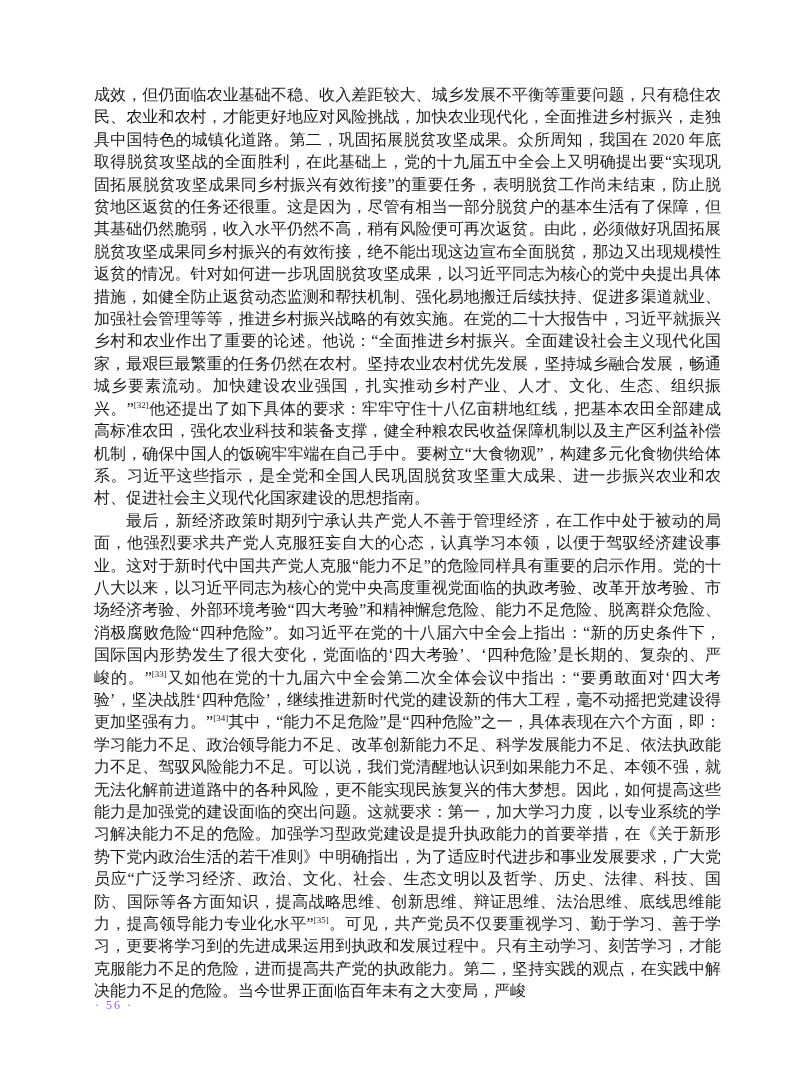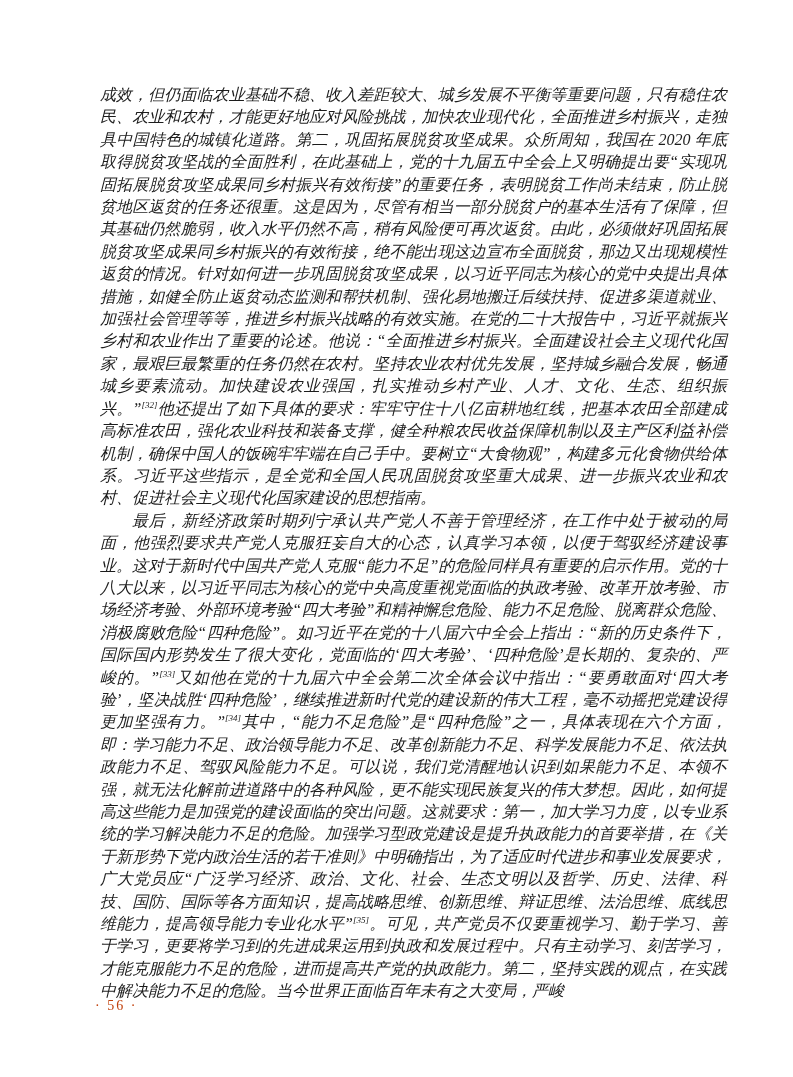--- a/index.html
+++ b/index.html
@@ -12,24 +12,23 @@
     width: 793px;
     height: 1077px;
     margin: 0 auto;
     background: #ffffff;
     overflow: hidden;
     font-family: "Liberation Serif", "DejaVu Serif", serif;
     color: #1c1c1c;
   }
   .text-block {
     position: absolute;
-    left: 100px;
+    left: 94px;
     top: 84px;
     width: 627px;
-    font-style: italic;
   }
   .para {
     margin: 0;
     padding: 0;
     font-size: 16px;
     line-height: 22.4px;
     text-align: justify;
     text-justify: inter-ideograph;
     letter-spacing: 0;
   }
@@ -39,23 +38,23 @@
   sup.citation {
     font-size: 9px;
     line-height: 0;
     vertical-align: super;
     letter-spacing: 0;
   }
   .page-number {
     position: absolute;
     left: 95px;
     top: 998px;
-    font-size: 14px;
+    font-size: 12px;
     letter-spacing: 2px;
-    color: #c2410c;
+    color: #8b5cf6;
   }
 </style>
 </head>
 <body>
 
 <div class="page">
   <div class="text-block" id="text-block">
       <p class="para"><span>成效，但仍面临农业基础不稳、收入差距较大、城乡发展不平衡等重要问题，只有稳住农民、农业和农村，才能更好地应对风险挑战，加快农业现代化，全面推进乡村振兴，走独具中国特色的城镇化道路。第二，巩固拓展脱贫攻坚成果。众所周知，我国在 2020 年底取得脱贫攻坚战的全面胜利，在此基础上，党的十九届五中全会上又明确提出要“实现巩固拓展脱贫攻坚成果同乡村振兴有效衔接”的重要任务，表明脱贫工作尚未结束，防止脱贫地区返贫的任务还很重。这是因为，尽管有相当一部分脱贫户的基本生活有了保障，但其基础仍然脆弱，收入水平仍然不高，稍有风险便可再次返贫。由此，必须做好巩固拓展脱贫攻坚成果同乡村振兴的有效衔接，绝不能出现这边宣布全面脱贫，那边又出现规模性返贫的情况。针对如何进一步巩固脱贫攻坚成果，以习近平同志为核心的党中央提出具体措施，如健全防止返贫动态监测和帮扶机制、强化易地搬迁后续扶持、促进多渠道就业、加强社会管理等等，推进乡村振兴战略的有效实施。在党的二十大报告中，习近平就振兴乡村和农业作出了重要的论述。他说：“全面推进乡村振兴。全面建设社会主义现代化国家，最艰巨最繁重的任务仍然在农村。坚持农业农村优先发展，坚持城乡融合发展，畅通城乡要素流动。加快建设农业强国，扎实推动乡村产业、人才、文化、生态、组织振兴。”</span><sup class="citation">[32]</sup><span>他还提出了如下具体的要求：牢牢守住十八亿亩耕地红线，把基本农田全部建成高标准农田，强化农业科技和装备支撑，健全种粮农民收益保障机制以及主产区利益补偿机制，确保中国人的饭碗牢牢端在自己手中。要树立“大食物观”，构建多元化食物供给体系。习近平这些指示，是全党和全国人民巩固脱贫攻坚重大成果、进一步振兴农业和农村、促进社会主义现代化国家建设的思想指南。</span></p>
       <p class="para indent"><span>最后，新经济政策时期列宁承认共产党人不善于管理经济，在工作中处于被动的局面，他强烈要求共产党人克服狂妄自大的心态，认真学习本领，以便于驾驭经济建设事业。这对于新时代中国共产党人克服“能力不足”的危险同样具有重要的启示作用。党的十八大以来，以习近平同志为核心的党中央高度重视党面临的执政考验、改革开放考验、市场经济考验、外部环境考验“四大考验”和精神懈怠危险、能力不足危险、脱离群众危险、消极腐败危险“四种危险”。如习近平在党的十八届六中全会上指出：“新的历史条件下，国际国内形势发生了很大变化，党面临的‘四大考验’、‘四种危险’是长期的、复杂的、严峻的。”</span><sup class="citation">[33]</sup><span>又如他在党的十九届六中全会第二次全体会议中指出：“要勇敢面对‘四大考验’，坚决战胜‘四种危险’，继续推进新时代党的建设新的伟大工程，毫不动摇把党建设得更加坚强有力。”</span><sup class="citation">[34]</sup><span>其中，“能力不足危险”是“四种危险”之一，具体表现在六个方面，即：学习能力不足、政治领导能力不足、改革创新能力不足、科学发展能力不足、依法执政能力不足、驾驭风险能力不足。可以说，我们党清醒地认识到如果能力不足、本领不强，就无法化解前进道路中的各种风险，更不能实现民族复兴的伟大梦想。因此，如何提高这些能力是加强党的建设面临的突出问题。这就要求：第一，加大学习力度，以专业系统的学习解决能力不足的危险。加强学习型政党建设是提升执政能力的首要举措，在《关于新形势下党内政治生活的若干准则》中明确指出，为了适应时代进步和事业发展要求，广大党员应“广泛学习经济、政治、文化、社会、生态文明以及哲学、历史、法律、科技、国防、国际等各方面知识，提高战略思维、创新思维、辩证思维、法治思维、底线思维能力，提高领导能力专业化水平”</span><sup class="citation">[35]</sup><span>。可见，共产党员不仅要重视学习、勤于学习、善于学习，更要将学习到的先进成果运用到执政和发展过程中。只有主动学习、刻苦学习，才能克服能力不足的危险，进而提高共产党的执政能力。第二，坚持实践的观点，在实践中解决能力不足的危险。当今世界正面临百年未有之大变局，严峻</span></p>
     </div>

